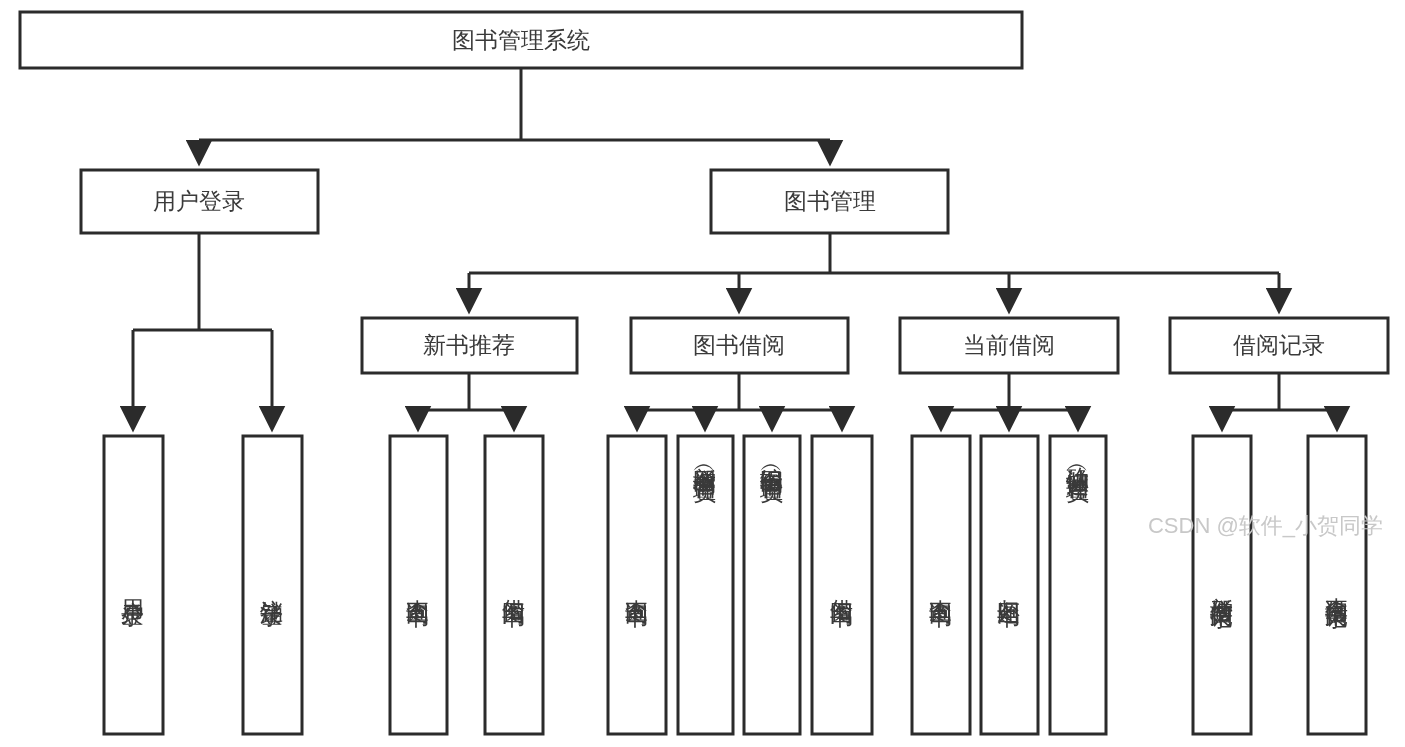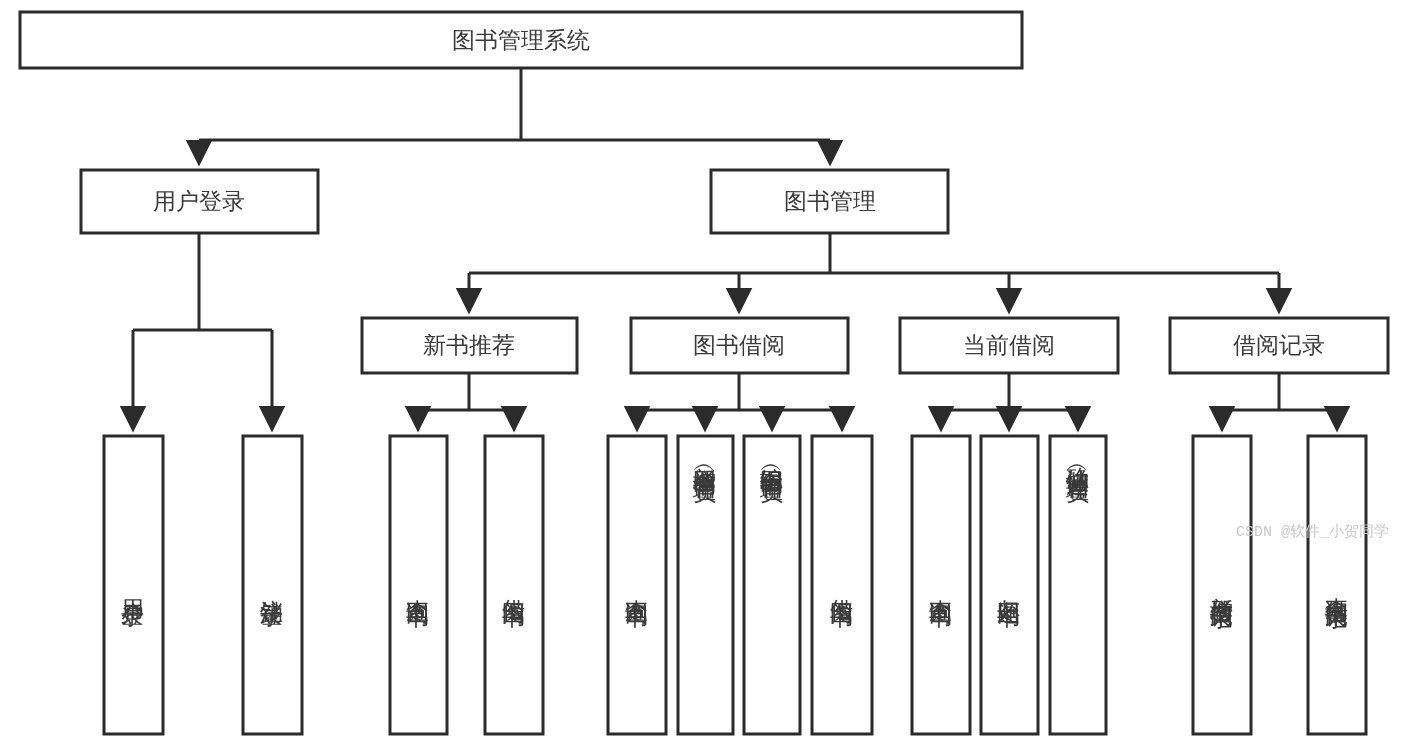--- a/index.html
+++ b/index.html
@@ -49,24 +49,24 @@
   .connector {
     stroke: #2b2b2b;
     stroke-width: 3;
     fill: none;
   }
   .arrow-head {
     fill: #2b2b2b;
   }
   .watermark {
     position: absolute;
-    right: 16px;
+    right: 22px;
     bottom: 8px;
-    font-family: Liberation Mono, monospace;
-    font-size: 15px;
+    font-family: Liberation Sans, sans-serif;
+    font-size: 22px;
     color: #c8c8c8;
     white-space: nowrap;
     pointer-events: none;
   }
 </style>
 </head>
 <body>
 
 <div id="diagram-root">
 

